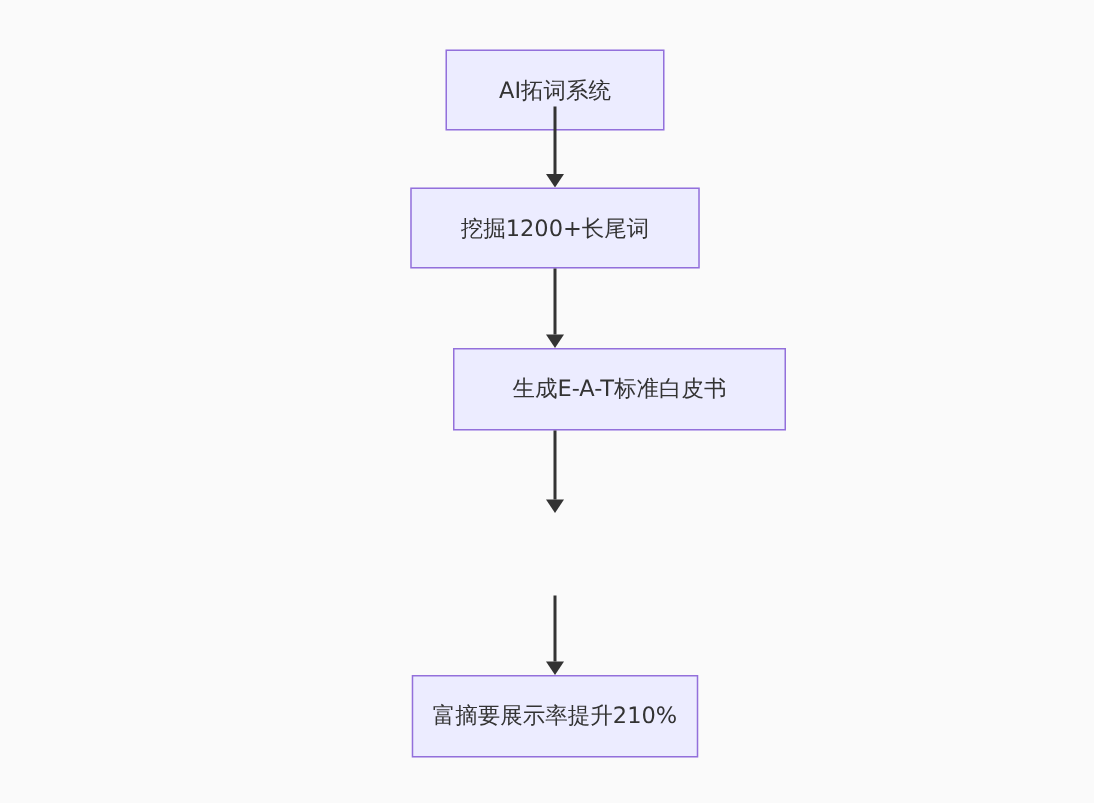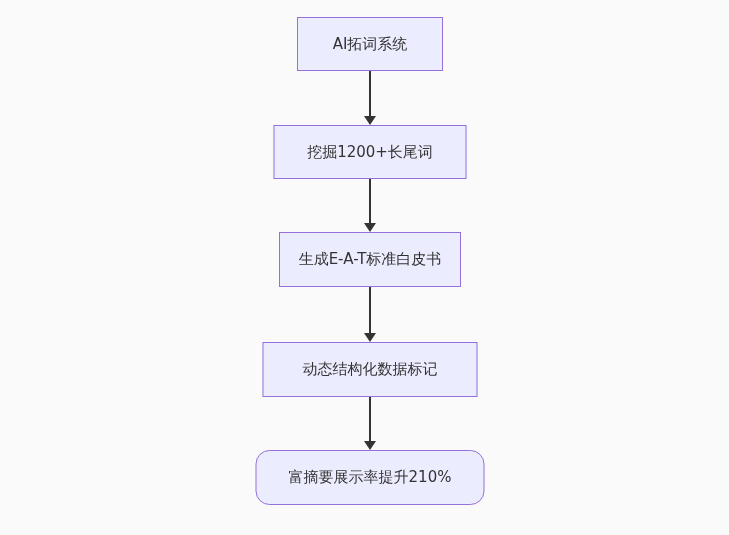--- a/index.html
+++ b/index.html
@@ -48,53 +48,50 @@
     border-left: 6px solid transparent;
     border-right: 6px solid transparent;
     border-top: 9px solid #333333;
   }
 </style>
 </head>
 <body>
 
 <div class="page">
 
-  <div class="node" style="top:17px; width:146px; height:54px;">
+  <div class="node" style="top:33px; width:146px; height:54px;">
     <span>AI拓词系统</span>
   </div>
 
   <div class="arrow" style="top:71px; height:54px;">
     <div class="shaft"></div>
     <div class="head"></div>
   </div>
 
   <div class="node" style="top:125px; width:193px; height:54px;text-align:center;">
     <span>挖掘1200+长尾词</span>
   </div>
 
   <div class="arrow" style="top:179px; height:53px;">
     <div class="shaft"></div>
     <div class="head"></div>
   </div>
 
-  <div class="node" style="top:232px; width:182px; height:55px;">
+  <div class="node" style="top:232px; width:222px; height:55px;margin-left:43px;">
     <span>生成E-A-T标准白皮书</span>
   </div>
 
   <div class="arrow" style="top:287px; height:55px;">
     <div class="shaft"></div>
     <div class="head"></div>
   </div>
 
-  <div class="node" style="top:342px; width:215px; height:55px;">
-    <span>动态结构化数据标记</span>
-  </div>
 
   <div class="arrow" style="top:397px; height:53px;">
     <div class="shaft"></div>
     <div class="head"></div>
   </div>
 
-  <div class="node" style="top:450px; width:229px; height:55px;border-radius:14px;">
+  <div class="node" style="top:450px; width:191px; height:55px;">
     <span>富摘要展示率提升210%</span>
   </div>
 
 </div>
 
 </body></html>

